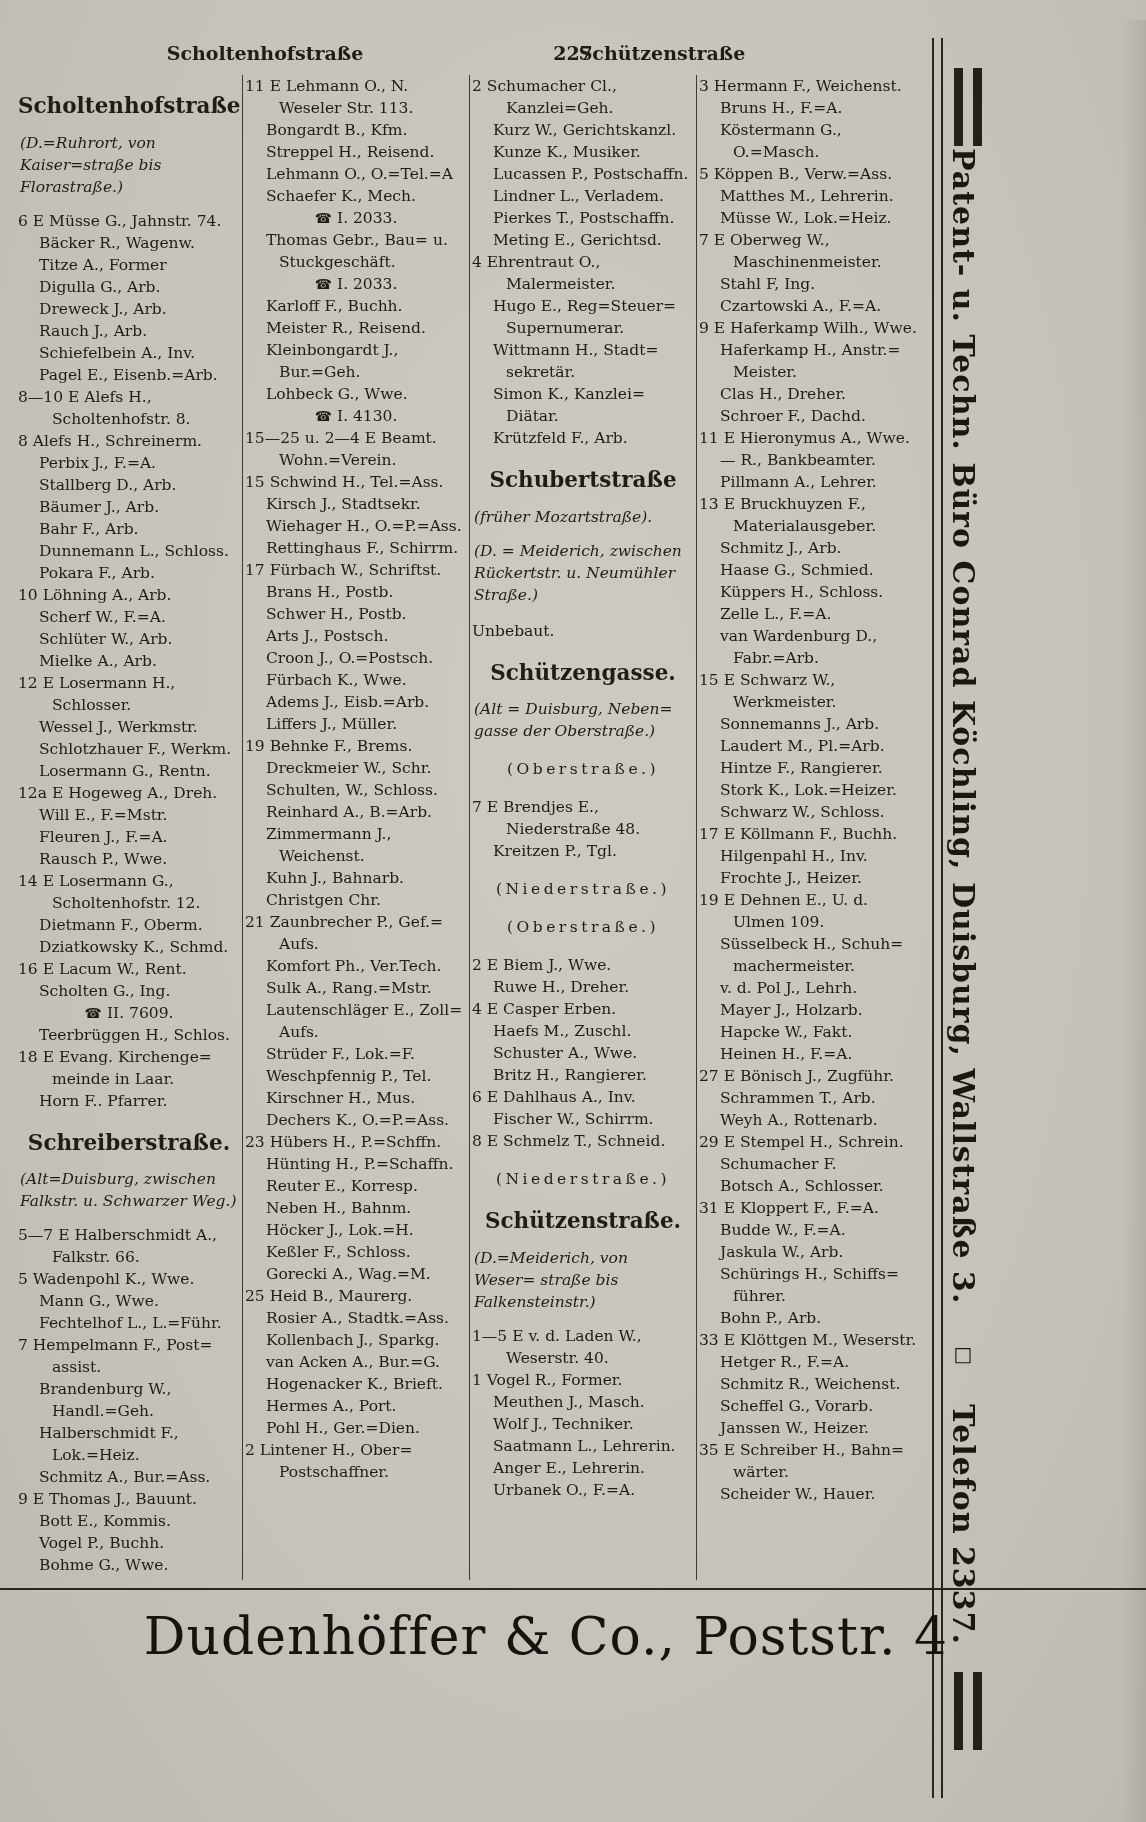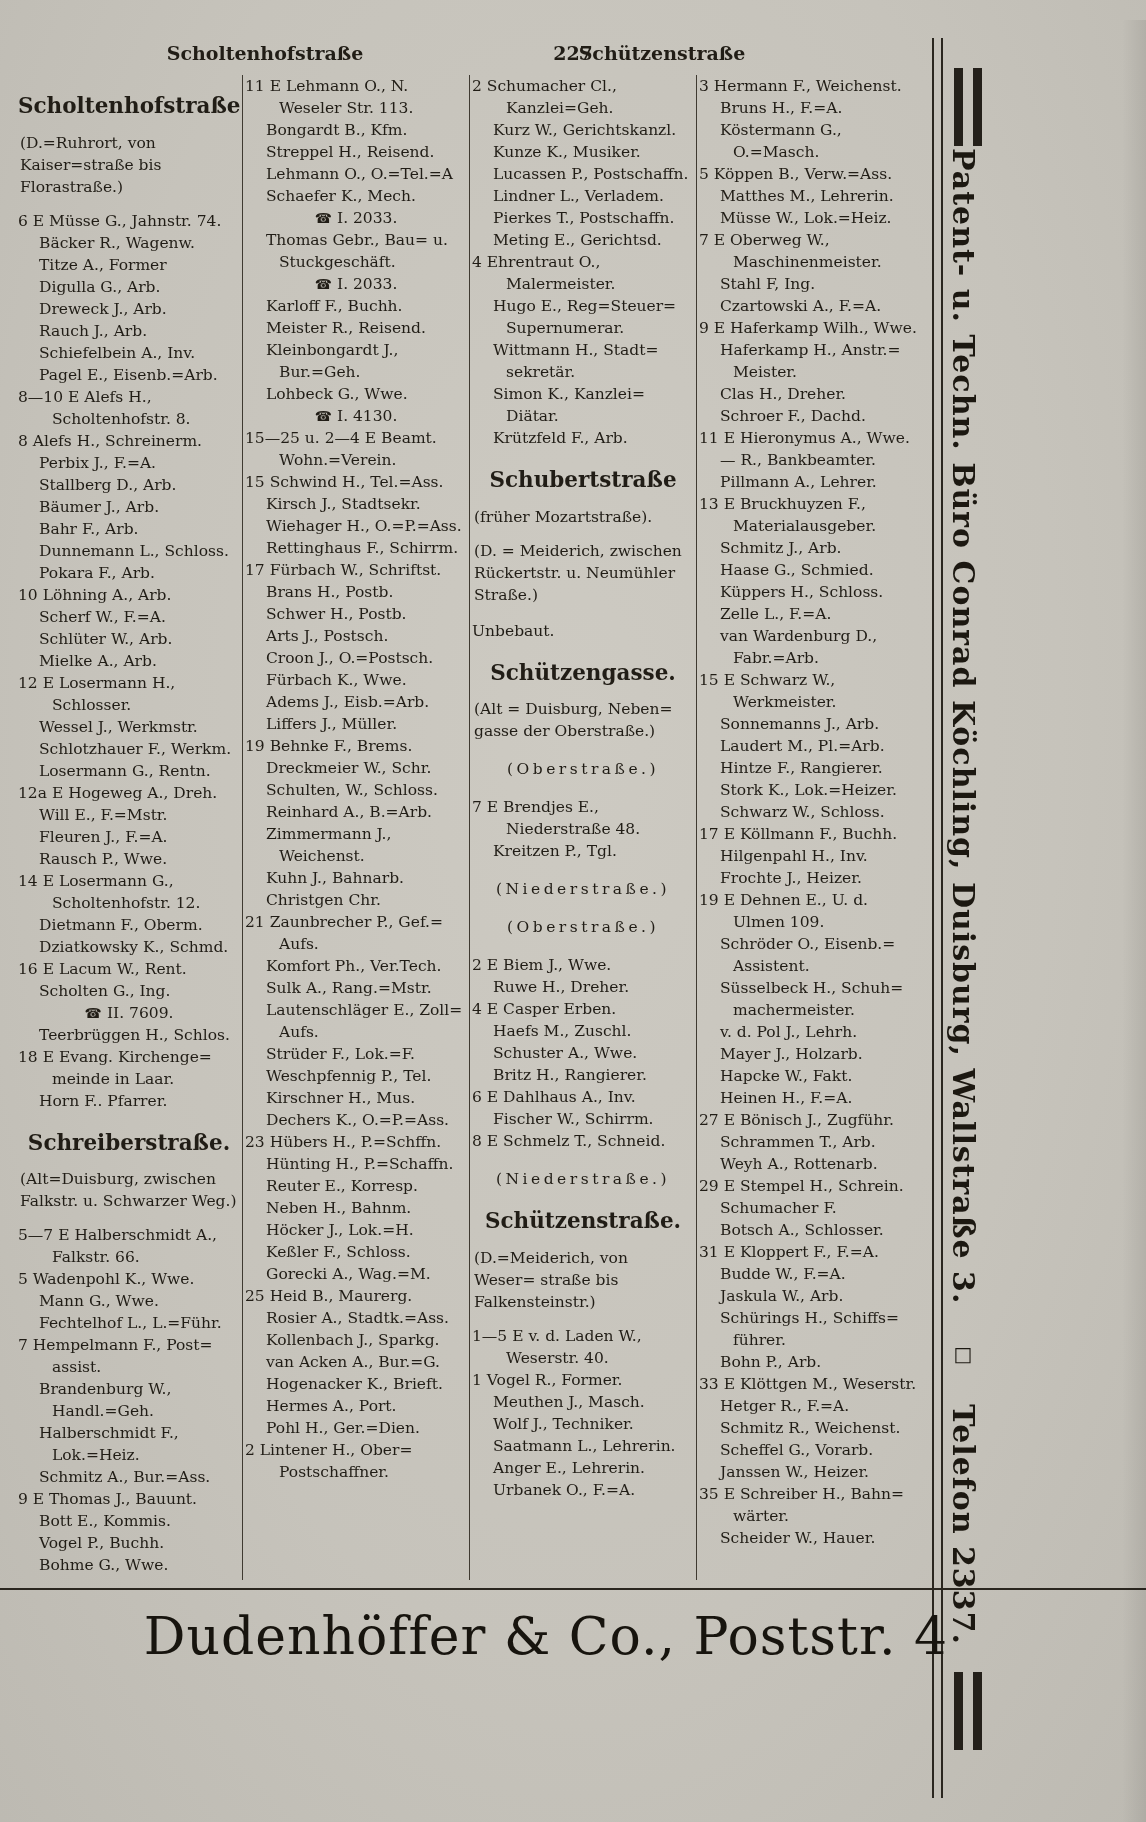--- a/index.html
+++ b/index.html
@@ -18,21 +18,21 @@
   .header .h-right{position:absolute;left:662px;transform:translateX(-50%);}
   
   .content{position:absolute;top:55px;left:18px;width:906px;height:1505px;display:flex;}
   .col{width:222px;height:1505px;overflow:hidden;font-size:15.5px;line-height:1.42;}
   .vrule{width:1px;background:#3f3a31;margin:0 2px 0 3px;height:1505px;flex:none;}
   .col + .vrule{margin-left:2px;}
   .it{text-align:left;}
   .it-e{padding-left:34px;text-indent:-34px;}
   .it-s{padding-left:34px;text-indent:-13px;}
   .it-h{text-align:center;font-weight:bold;font-size:21.5px;margin:16px 0 10px;text-indent:0;}
-  .it-n{margin:0 0 12px;padding-left:2px;}
+  .it-n{margin:0 0 12px;padding-left:2px;font-style:italic;}
   .it-c{margin:14px 0;}
   .it-sp{text-align:center;letter-spacing:3.5px;margin:16px 0;}
   .it-p{text-align:center;}
   .phone-ic{font-family:"DejaVu Sans","Liberation Sans",sans-serif;font-size:14px;}
   
   .sidebar{position:absolute;top:18px;right:118px;width:96px;height:1760px;}
   .sidebar .dbl-rule{position:absolute;left:0;top:0;bottom:0;width:7px;border-left:2px solid #2a261f;border-right:2px solid #2a261f;}
   .ornament{position:absolute;left:22px;width:40px;height:78px;display:flex;gap:10px;}
   .ornament span{display:block;width:9px;height:100%;background:#24201a;}
   .orn-top{top:30px;}
@@ -251,21 +251,20 @@
         <div class="it it-e">15 E Schwarz W., Werkmeister.</div>
         <div class="it it-s">Sonnemanns J., Arb.</div>
         <div class="it it-s">Laudert M., Pl.=Arb.</div>
         <div class="it it-s">Hintze F., Rangierer.</div>
         <div class="it it-s">Stork K., Lok.=Heizer.</div>
         <div class="it it-s">Schwarz W., Schloss.</div>
         <div class="it it-e">17 E Köllmann F., Buchh.</div>
         <div class="it it-s">Hilgenpahl H., Inv.</div>
         <div class="it it-s">Frochte J., Heizer.</div>
         <div class="it it-e">19 E Dehnen E., U. d. Ulmen 109.</div>
-        <div class="it it-s">Schröder O., Eisenb.= Assistent.</div>
         <div class="it it-s">Süsselbeck H., Schuh= machermeister.</div>
         <div class="it it-s">v. d. Pol J., Lehrh.</div>
         <div class="it it-s">Mayer J., Holzarb.</div>
         <div class="it it-s">Hapcke W., Fakt.</div>
         <div class="it it-s">Heinen H., F.=A.</div>
         <div class="it it-e">27 E Bönisch J., Zugführ.</div>
         <div class="it it-s">Schrammen T., Arb.</div>
         <div class="it it-s">Weyh A., Rottenarb.</div>
         <div class="it it-e">29 E Stempel H., Schrein.</div>
         <div class="it it-s">Schumacher F.</div>

